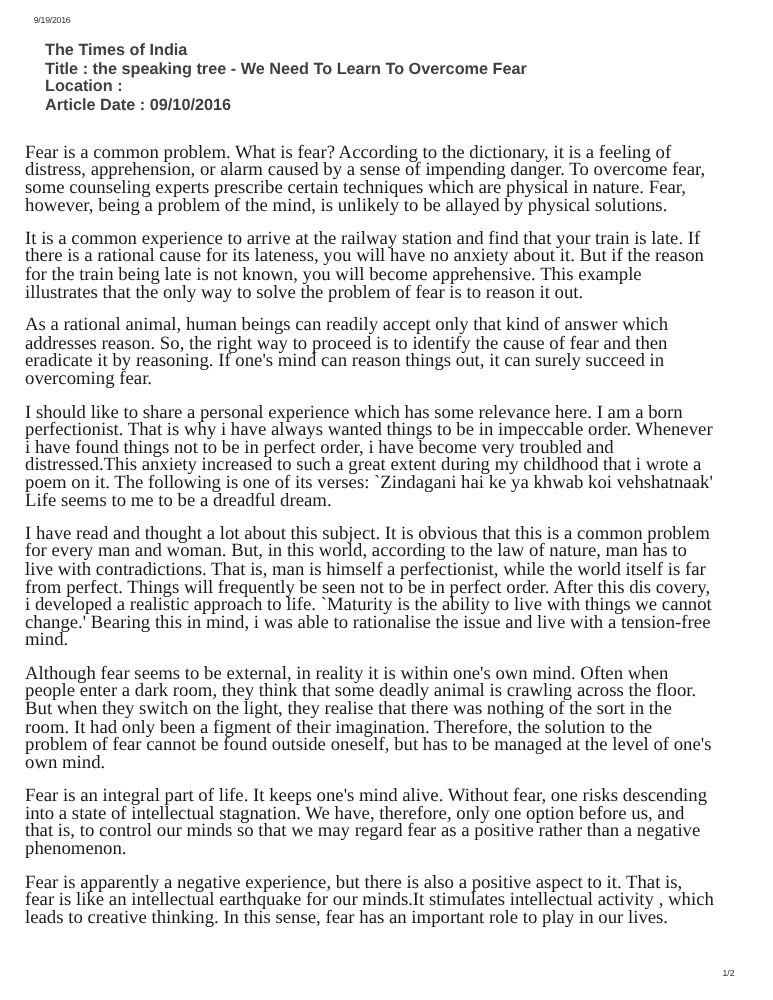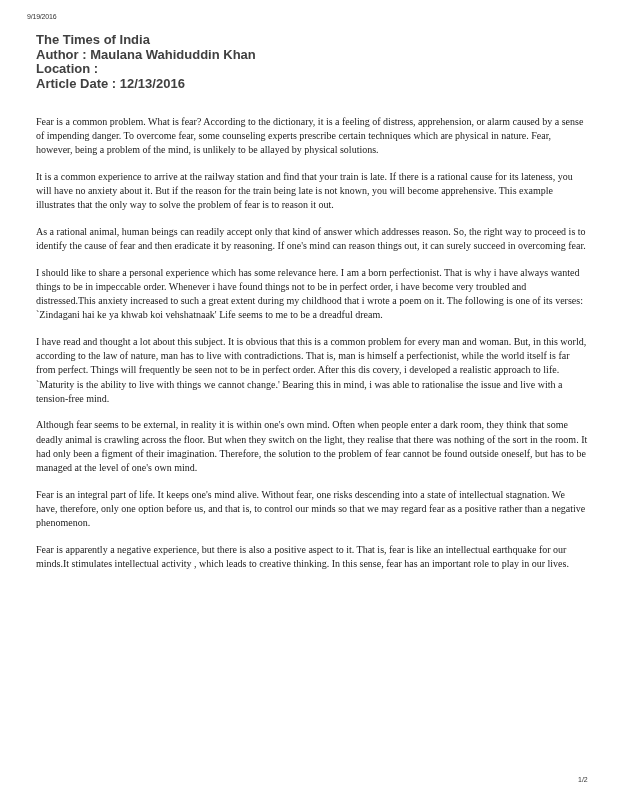--- a/index.html
+++ b/index.html
@@ -37,42 +37,42 @@
       top: 33px;
       font-family: Liberation Sans, sans-serif;
       font-weight: bold;
       font-size: 13px;
       line-height: 14.5px;
       color: #404040;
     }
     .header-block div { white-space: nowrap; }
     .article {
       position: absolute;
-      left: 36px;
+      left: 20px;
       top: 115px;
       width: 552px;
       font-family: "Liberation Serif", serif;
-      font-size: 10px;
+      font-size: 15px;
       line-height: 14.2px;
       color: #1a1a1a;
     }
     .article p {
       margin: 0 0 12.4px 0;
     }
   </style>
 </head>
 <body>
 
 <div class="print-date">9/19/2016</div>
 
 <div class="header-block">
   <div>The Times of India</div>
-  <div>Author : Maulana Wahiduddin Khan</div>
+  <div>Title : the speaking tree - We Need To Learn To Overcome Fear</div>
   <div>Location :</div>
-  <div>Article Date : 12/13/2016</div>
+  <div>Article Date : 09/10/2016</div>
 </div>
 
 <div class="article">
   <p>Fear is a common problem. What is fear? According to the dictionary, it is a feeling of distress, apprehension, or alarm caused by a sense of impending danger. To overcome fear, some counseling experts prescribe certain techniques which are physical in nature. Fear, however, being a problem of the mind, is unlikely to be allayed by physical solutions.</p>
   <p>It is a common experience to arrive at the railway station and find that your train is late. If there is a rational cause for its lateness, you will have no anxiety about it. But if the reason for the train being late is not known, you will become apprehensive. This example illustrates that the only way to solve the problem of fear is to reason it out.</p>
   <p>As a rational animal, human beings can readily accept only that kind of answer which addresses reason. So, the right way to proceed is to identify the cause of fear and then eradicate it by reasoning. If one's mind can reason things out, it can surely succeed in overcoming fear.</p>
   <p>I should like to share a personal experience which has some relevance here. I am a born perfectionist. That is why i have always wanted things to be in impeccable order. Whenever i have found things not to be in perfect order, i have become very troubled and distressed.This anxiety increased to such a great extent during my childhood that i wrote a poem on it. The following is one of its verses: `Zindagani hai ke ya khwab koi vehshatnaak'  Life seems to me to be a dreadful dream.</p>
   <p>I have read and thought a lot about this subject. It is obvious that this is a common problem for every man and woman. But, in this world, according to the law of nature, man has to live with contradictions. That is, man is himself a perfectionist, while the world itself is far from perfect. Things will frequently be seen not to be in perfect order. After this dis covery, i developed a realistic approach to life. `Maturity is the ability to live with things we cannot change.' Bearing this in mind, i was able to rationalise the issue and live with a tension-free mind.</p>
   <p>Although fear seems to be external, in reality it is within one's own mind. Often when people enter a dark room, they think that some deadly animal is crawling across the floor. But when they switch on the light, they realise that there was nothing of the sort in the room. It had only been a figment of their imagination. Therefore, the solution to the problem of fear cannot be found outside oneself, but has to be managed at the level of one's own mind.</p>
   <p>Fear is an integral part of life. It keeps one's mind alive. Without fear, one risks descending into a state of intellectual stagnation. We have, therefore, only one option before us, and that is, to control our minds so that we may regard fear as a positive rather than a negative phenomenon.</p>

